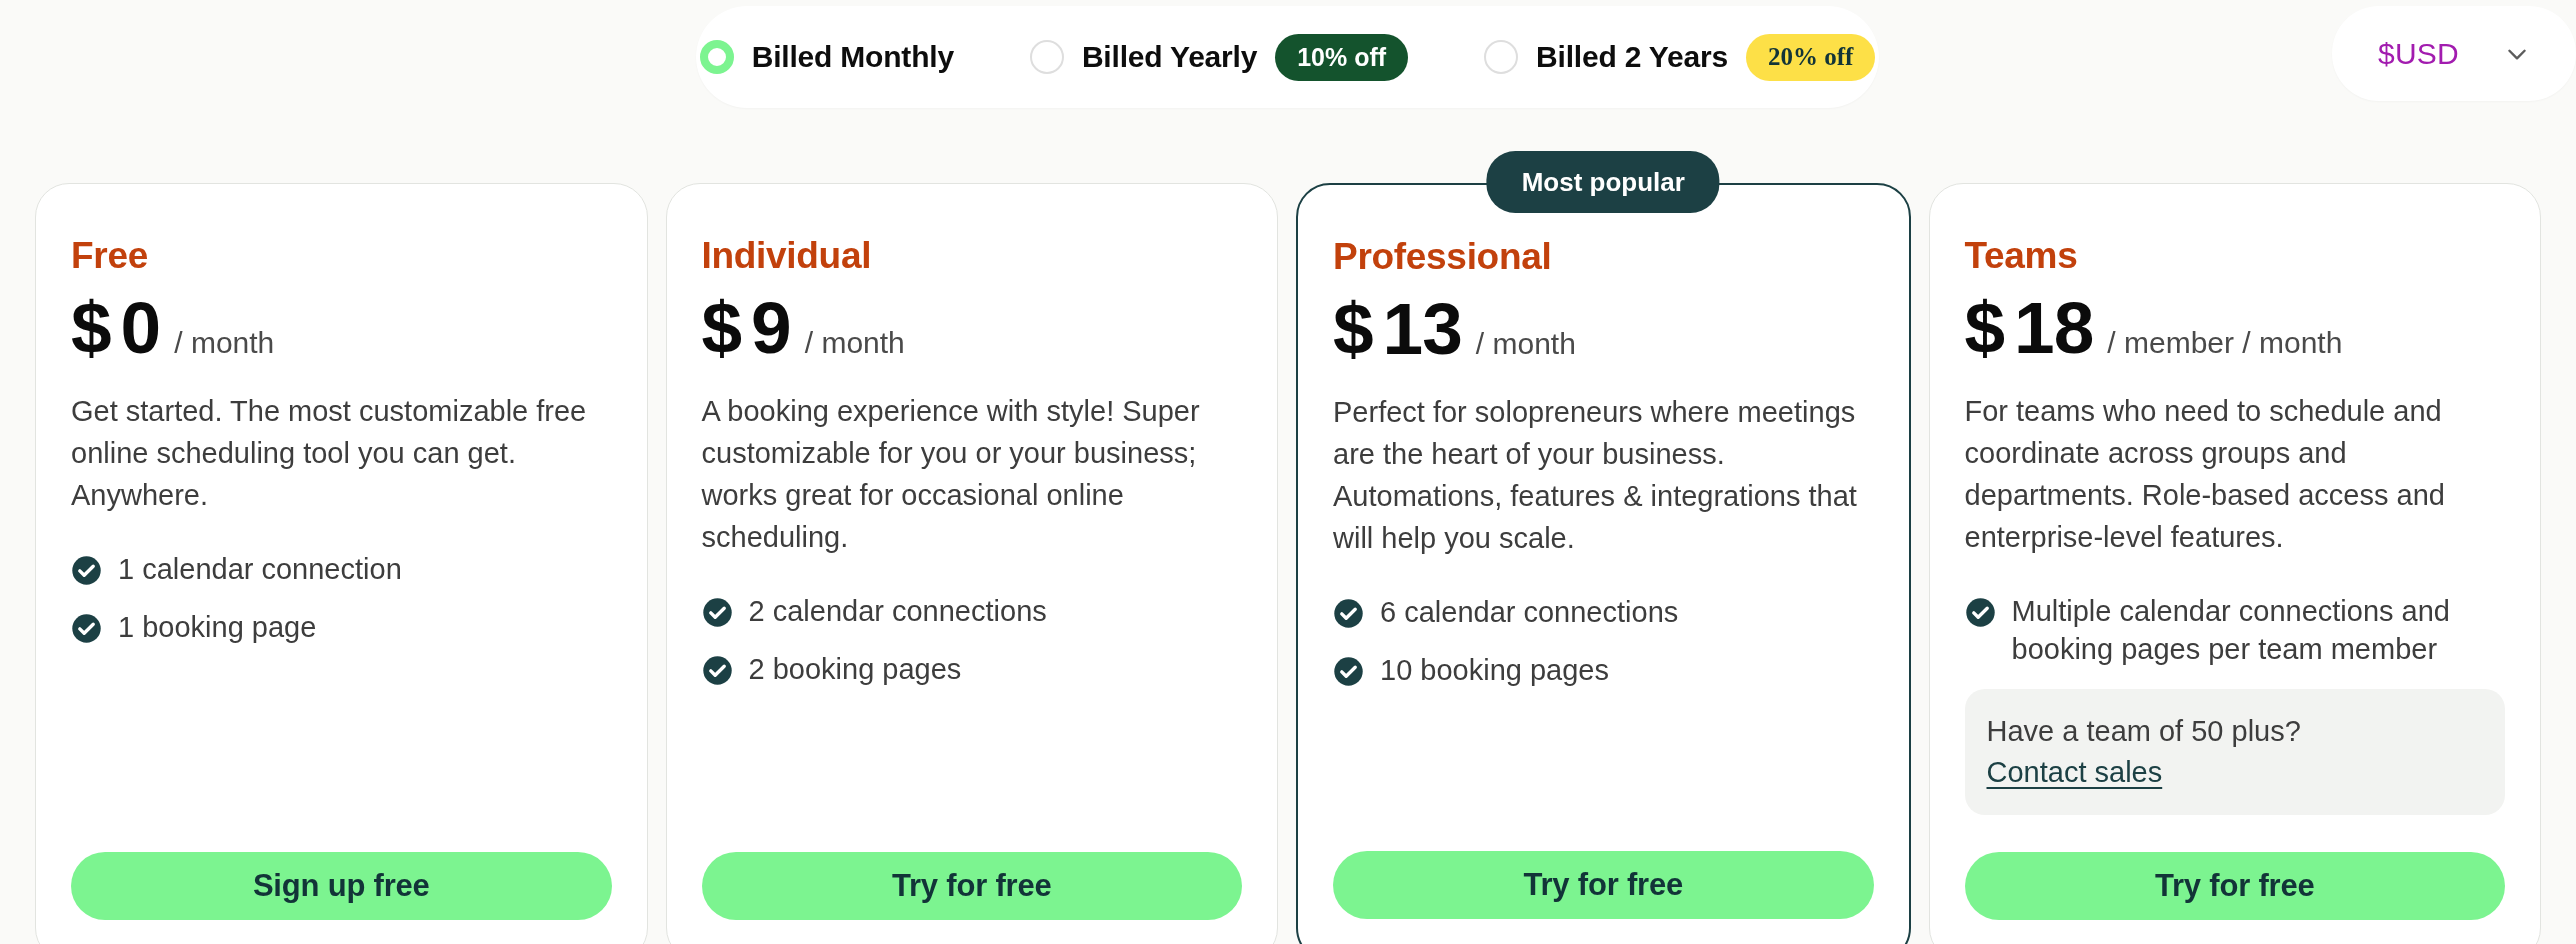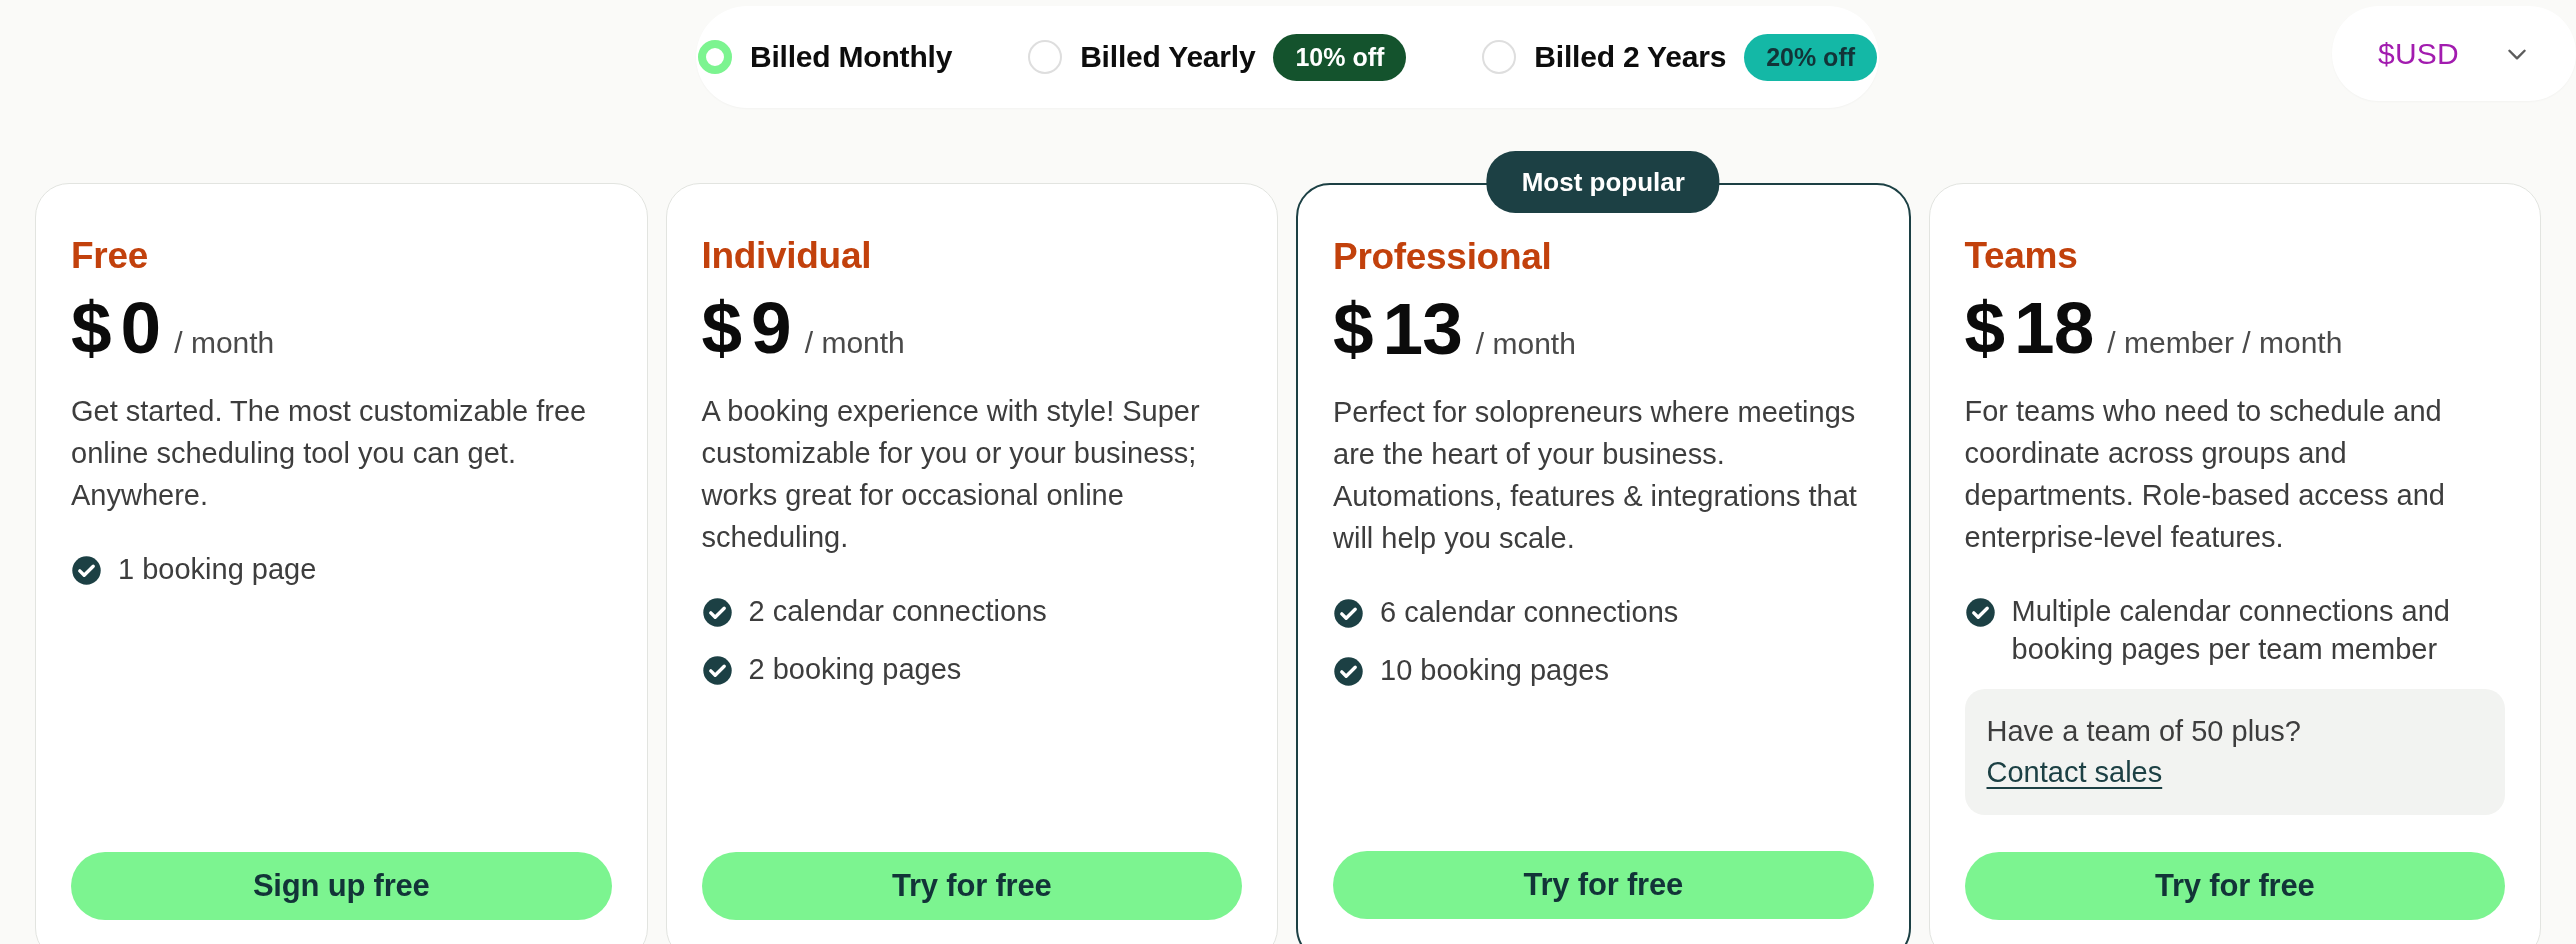--- a/index.html
+++ b/index.html
@@ -87,22 +87,23 @@
     white-space: nowrap;
   }
 
   .discount-badge.dark {
     background: #14532d;
     color: #FFFFFF;
     text-align: center;
   }
 
   .discount-badge.green {
-    background: #14b8a6;
+    background: #fde047;
     color: #123438;
+    font-family: Liberation Serif, serif;
   }
 
   .currency-select {
     position: absolute;
     right: 0px;
     top: 6px;
     width: 244px;
     height: 95px;
     background: #FFFFFF;
     border-radius: 47px;
@@ -330,20 +331,29 @@
       </div>
       <div class="plan-desc">Get started. The most customizable free online scheduling tool you can get. Anywhere.</div>
       <ul class="feature-list">
         <li class="feature-item">
           <span>
             <svg class="check-icon" viewBox="0 0 24 24">
                 <circle cx="12" cy="12" r="11" fill="#1C4044"></circle>
                 <path d="M6.8 12.3 l3.4 3.4 l7-7" fill="none" stroke="#FFFFFF" stroke-width="2.6" stroke-linecap="round" stroke-linejoin="round"></path>
               </svg>
           </span>
+          <span>1 calendar connection</span>
+        </li>
+        <li class="feature-item">
+          <span>
+            <svg class="check-icon" viewBox="0 0 24 24">
+                <circle cx="12" cy="12" r="11" fill="#1C4044"></circle>
+                <path d="M6.8 12.3 l3.4 3.4 l7-7" fill="none" stroke="#FFFFFF" stroke-width="2.6" stroke-linecap="round" stroke-linejoin="round"></path>
+              </svg>
+          </span>
           <span>1 booking page</span>
         </li>
       </ul>
       <div class="cta-wrap">
         <button class="cta-button">Sign up free</button>
       </div>
     </div>
 
     <div class="card">
       <div class="plan-name">Individual</div>

